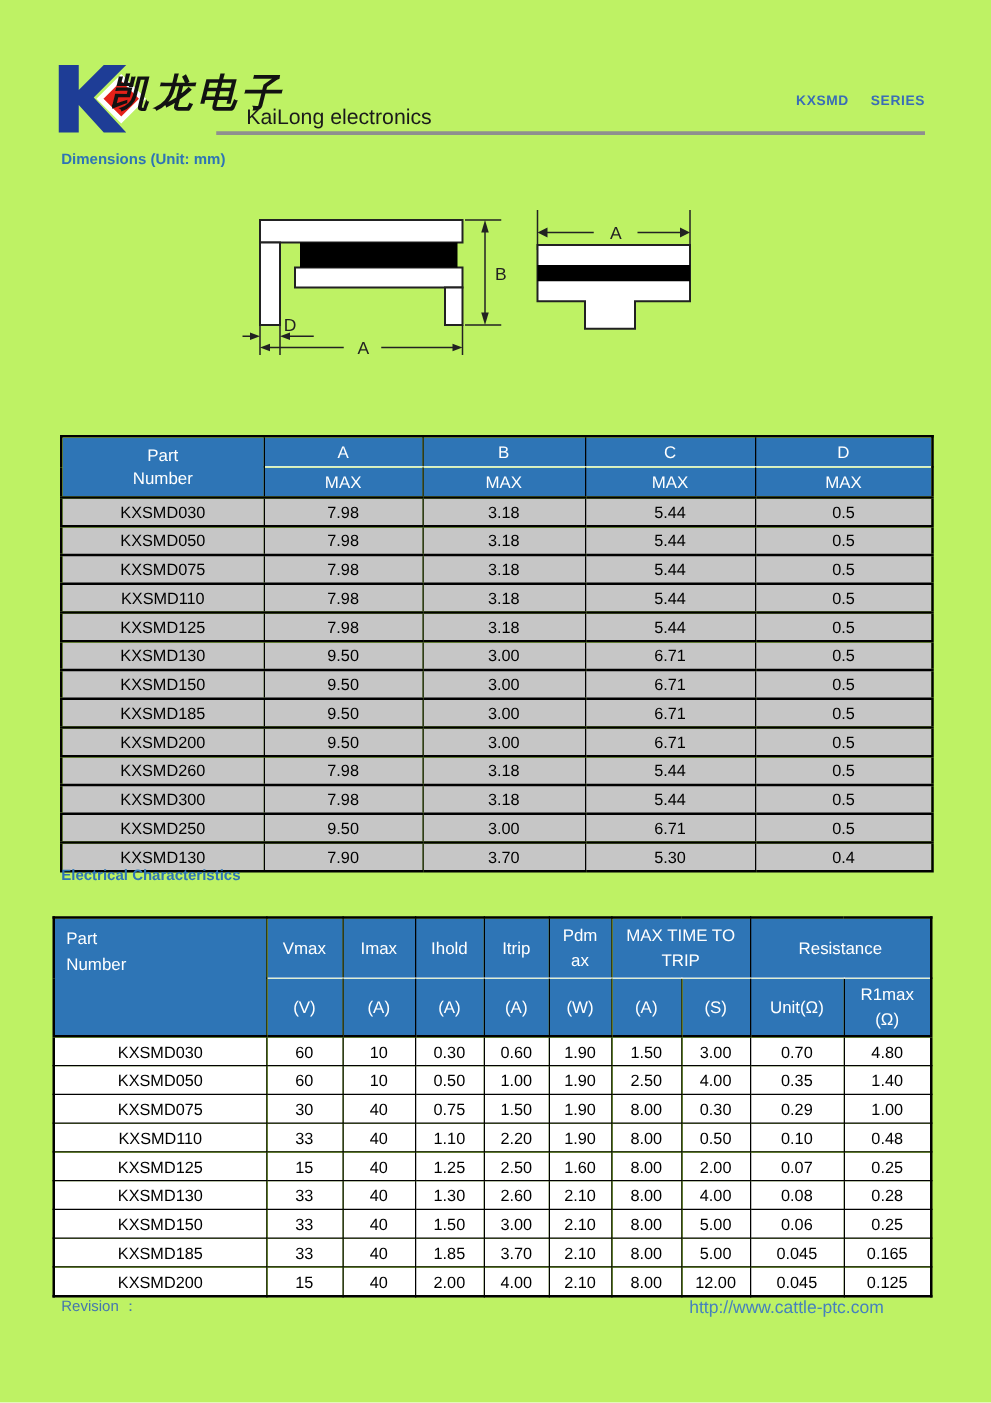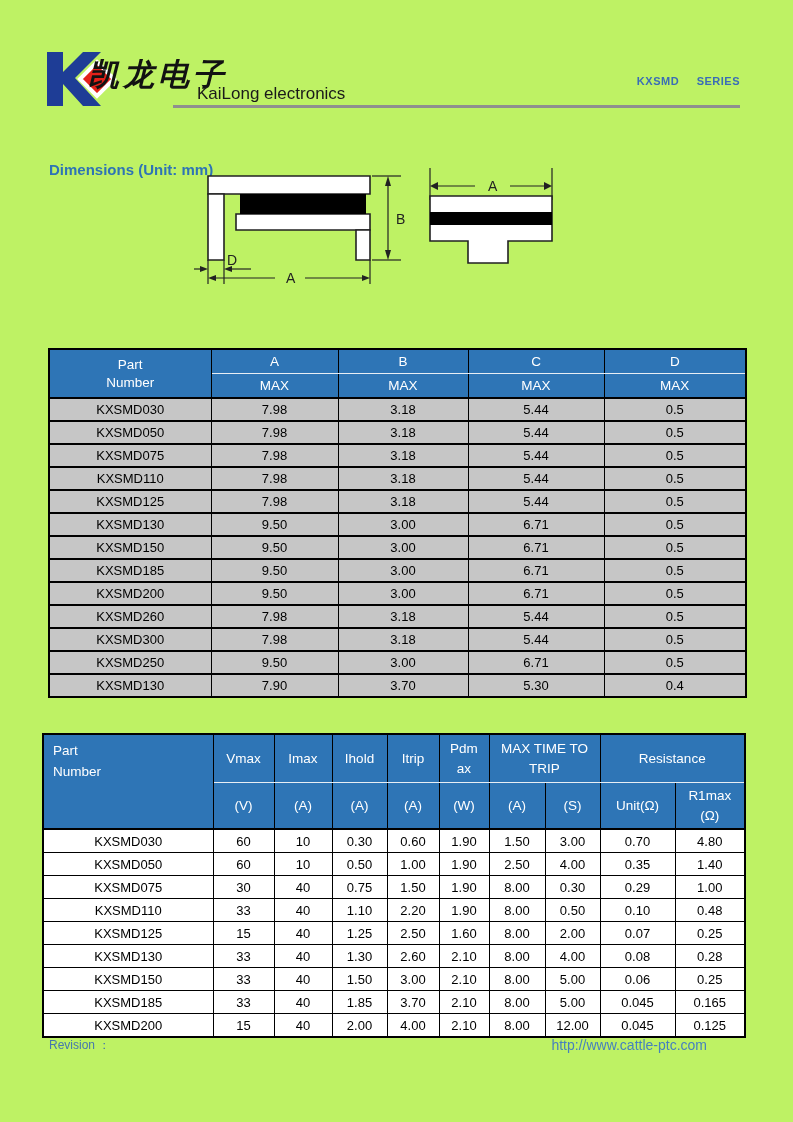--- a/index.html
+++ b/index.html
@@ -11,21 +11,21 @@
   .brand-cn{position:absolute;left:88px;top:54px;font-size:31px;font-weight:bold;
             font-style:italic;letter-spacing:4px;color:#121212;
             font-family:"DejaVu Sans",sans-serif;}
   .brand-en{position:absolute;left:197px;top:84px;font-size:17px;color:#1a1a1a;
             font-family:Liberation Sans, sans-serif;}
   .series{position:absolute;right:53px;top:75px;font-size:11px;font-weight:bold;
           color:#3a6db6;word-spacing:14px;letter-spacing:0.5px;}
   .header-rule{position:absolute;left:173px;top:105px;width:567px;height:3px;background:#8f8f8f;}
 
   
-  .sec-heading{position:absolute;font-size:15px;font-weight:bold;color:#2e74b5;margin-top:41px;}
+  .sec-heading{position:absolute;font-size:12px;font-weight:bold;color:#2e74b5;}
   .h-dim{left:49px;top:120px;}
   .h-elec{left:49px;top:693px;}
 
   
   .diag-side{position:absolute;left:193px;top:166px;}
   .diag-top{position:absolute;left:420px;top:166px;}
   .diag line, .diag path, .diag rect{vector-effect:non-scaling-stroke;}
   .dtext{font-family:"Liberation Sans",sans-serif;font-size:14px;fill:#222;}
 
   

